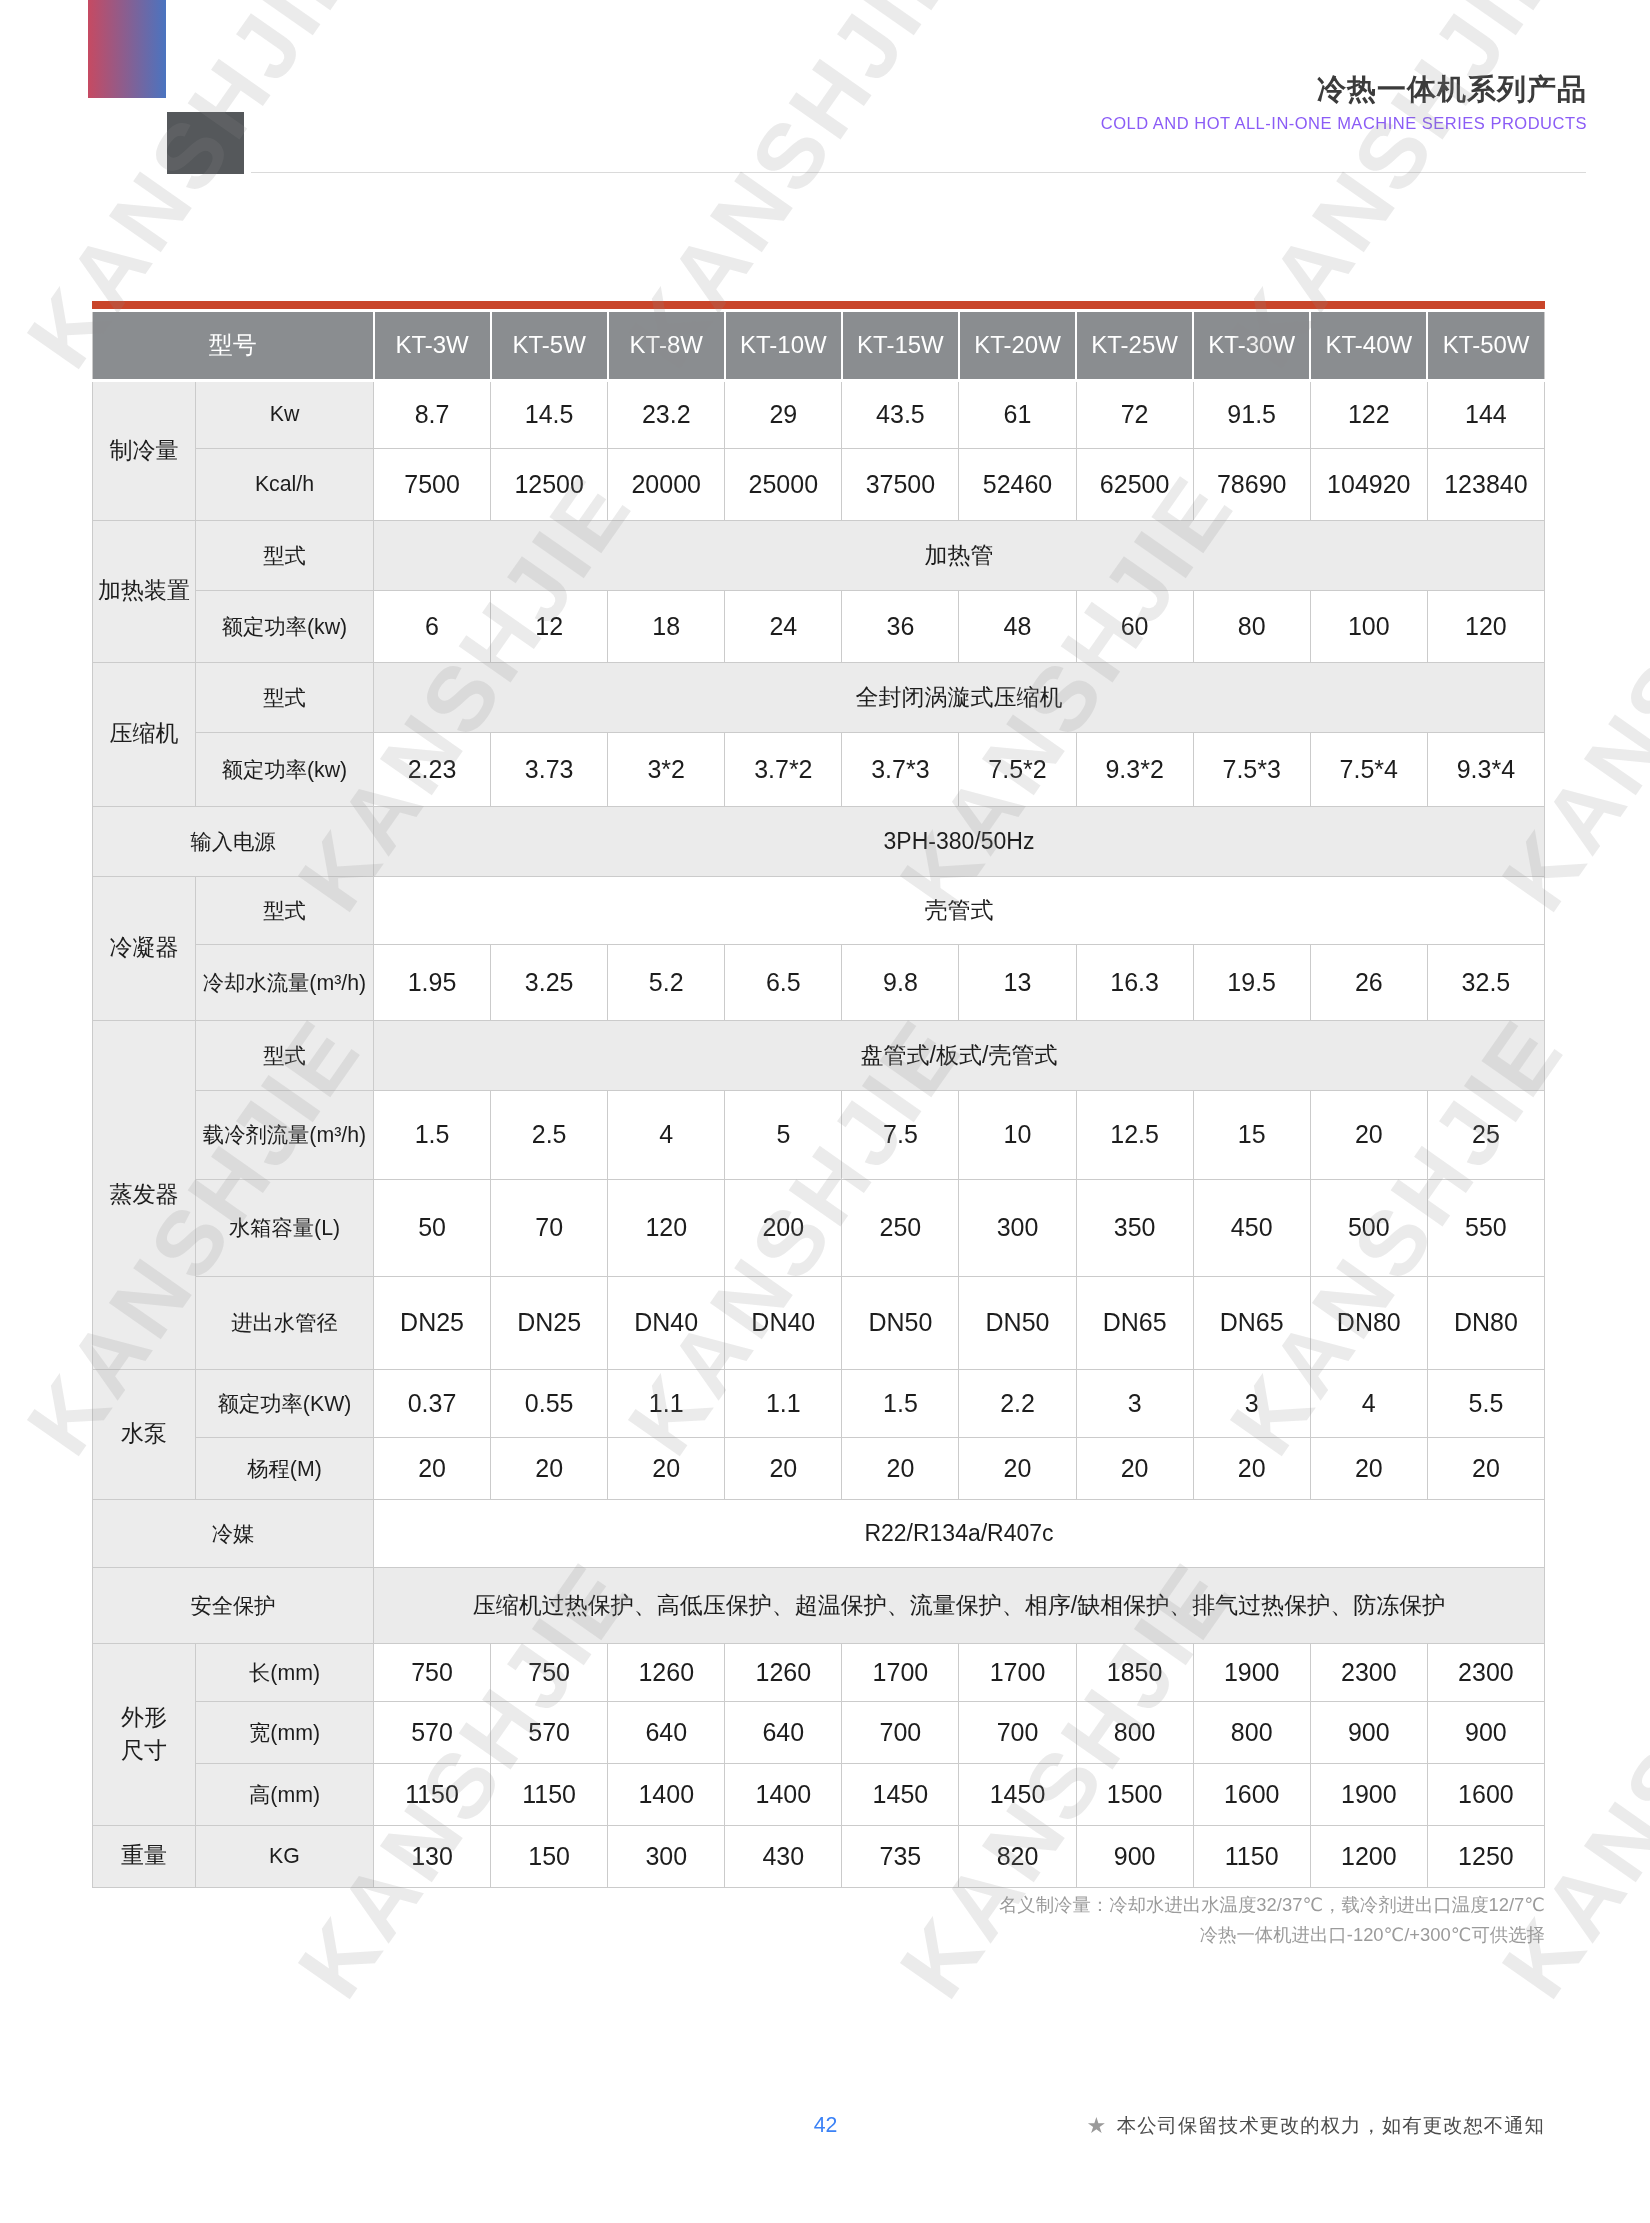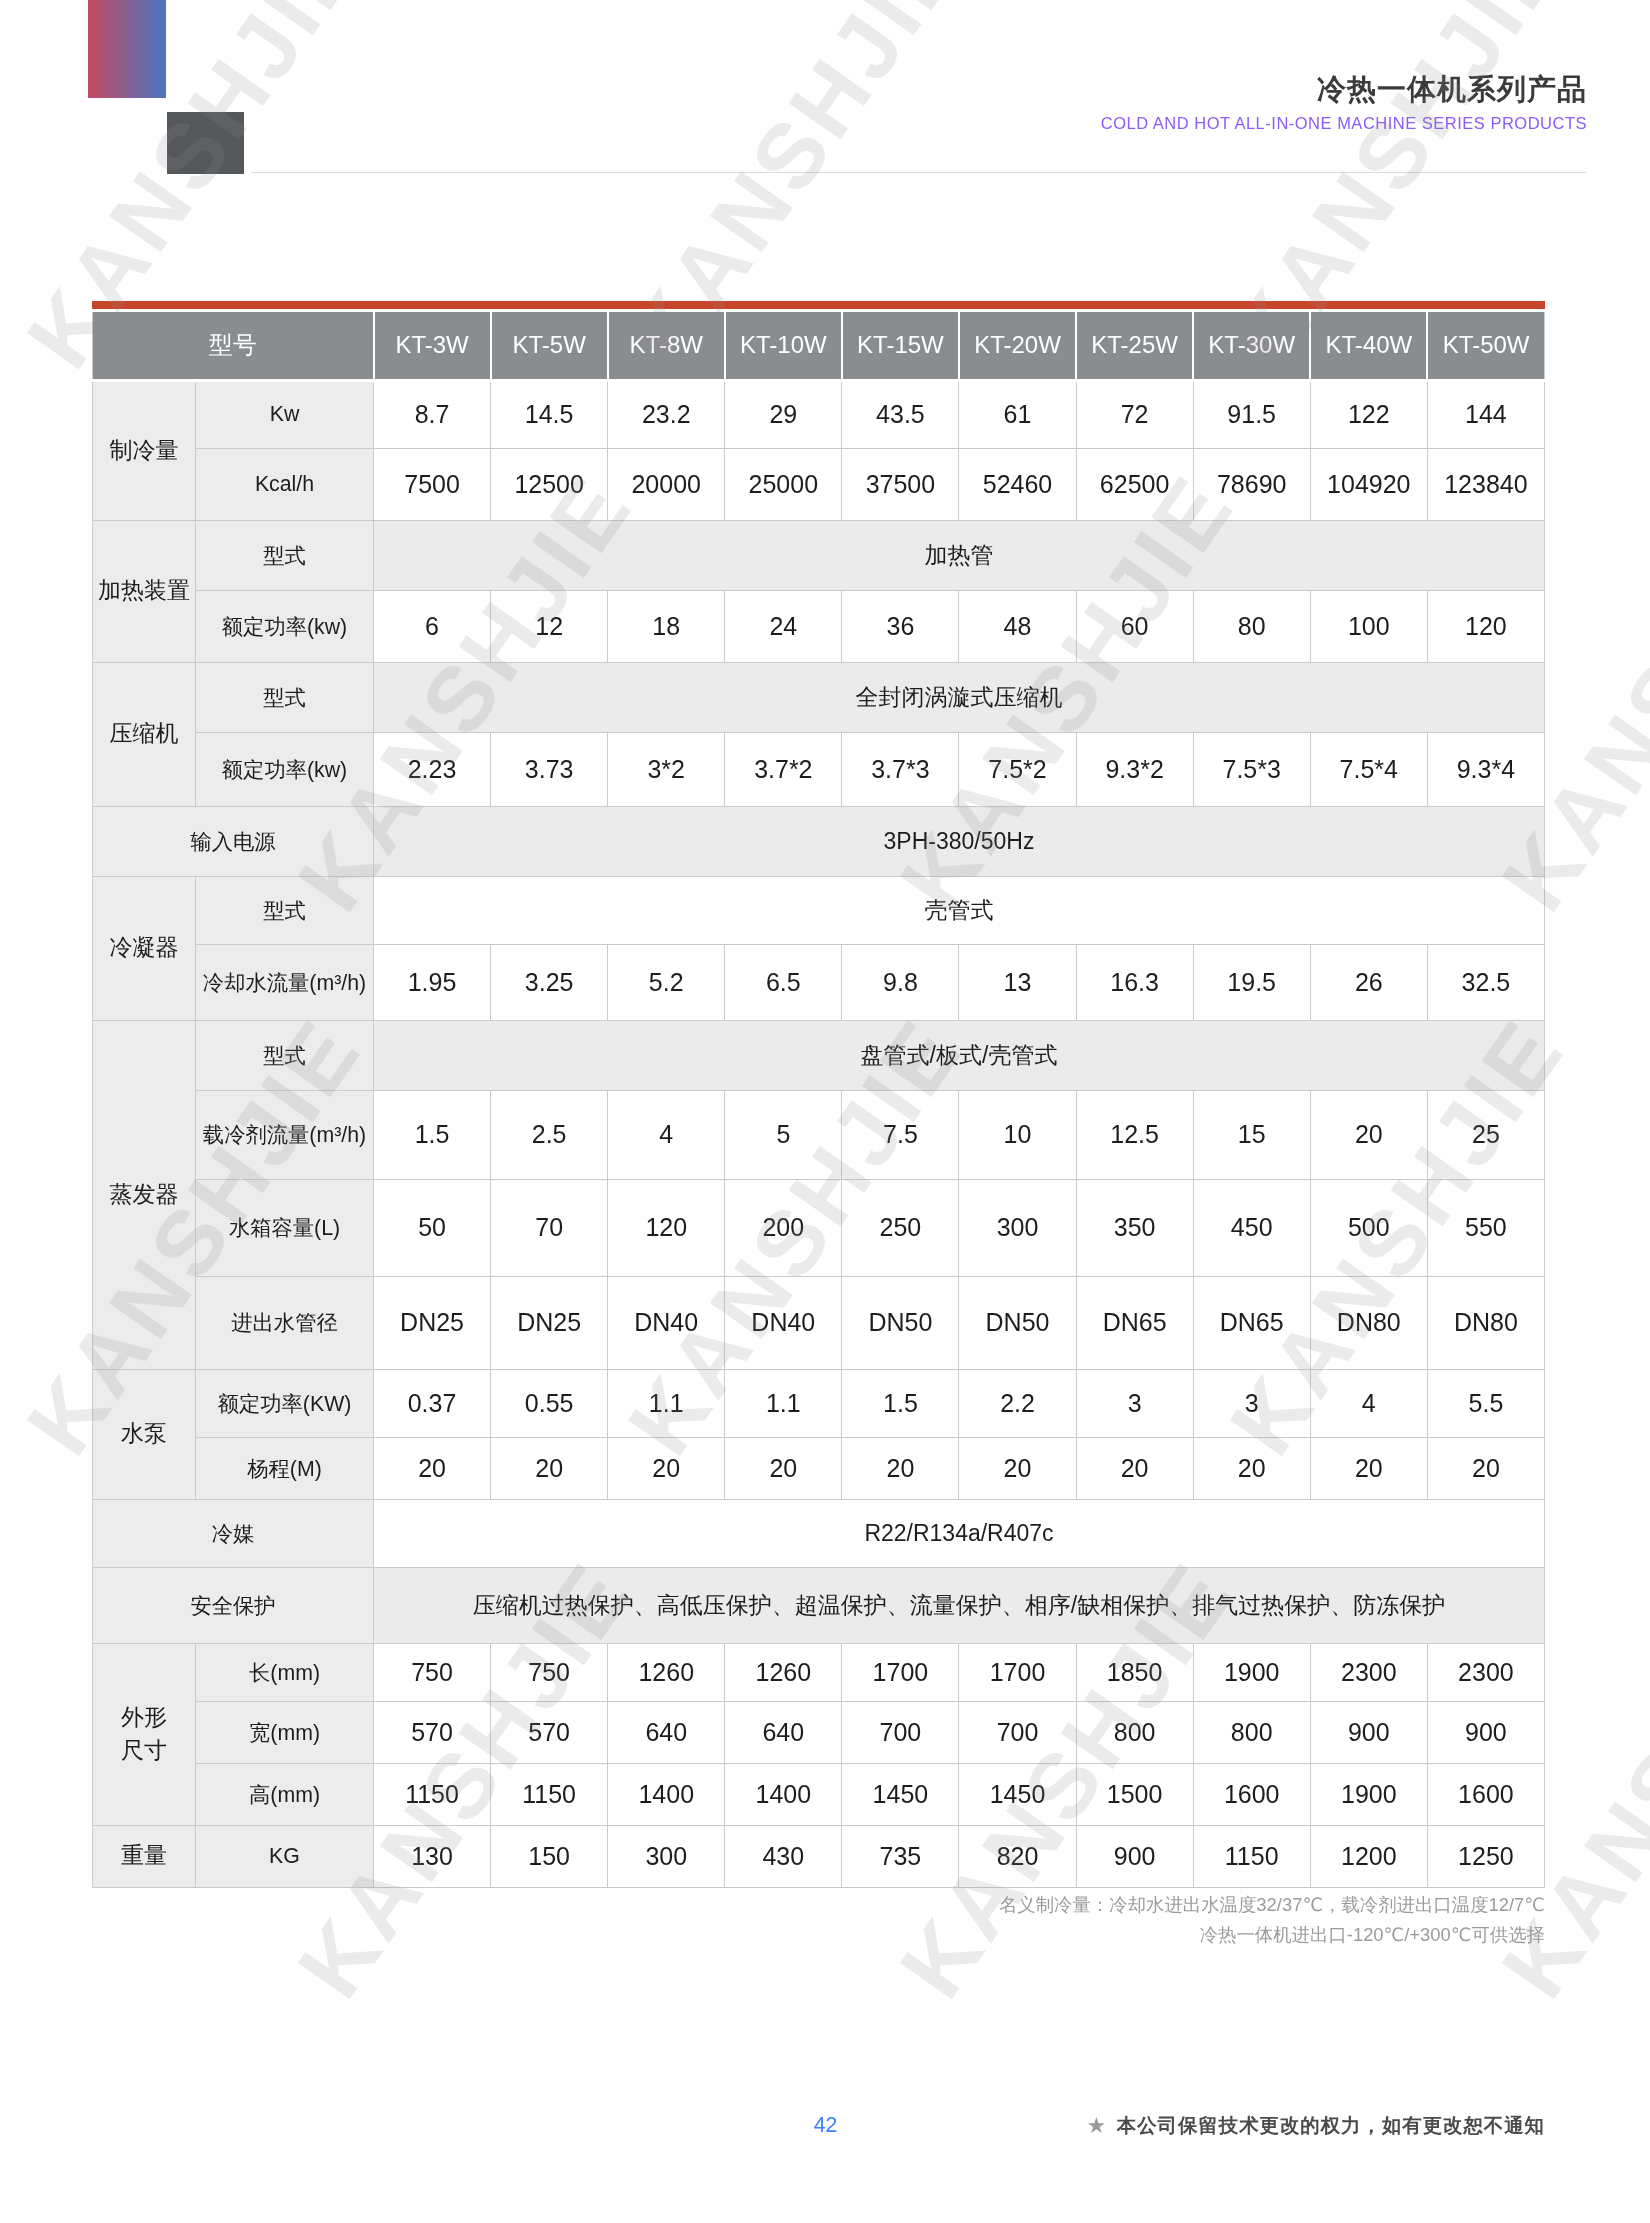--- a/index.html
+++ b/index.html
@@ -48,21 +48,21 @@
   td.value{background:#fff;font-size:25px;}
   td.merged-gray{background:var(--merged-gray-bg);font-size:23px;}
   td.merged-white{background:#fff;font-size:23px;}
 
   
   .notes{position:absolute;right:106px;top:1890px;text-align:right;font-size:18.4px;color:#9b9b9b;
     line-height:30px;}
 
   
   .page-number{position:absolute;left:0;top:2113px;width:100%;text-align:center;font-size:21.3px;color:#3b82f6;}
-  .disclaimer{position:absolute;right:106px;top:2112px;font-size:19.4px;color:#4b4b4b;letter-spacing:1px;font-weight:bold;}
+  .disclaimer{position:absolute;right:106px;top:2112px;font-size:19.4px;color:#4b4b4b;letter-spacing:1px;}
   .disclaimer .star{color:#9a9a9a;font-size:22px;margin-right:9.7px;vertical-align:-1px;}
 
   
   .watermark-layer{position:absolute;left:0;top:0;width:100%;height:100%;overflow:hidden;
     pointer-events:none;z-index:5;}
   .wm{position:absolute;font-size:92px;font-weight:bold;color:#8c8c8c;opacity:0.17;
     transform:rotate(-55deg);letter-spacing:4.9px;white-space:nowrap;}
 </style>
 </head>
 <body>

